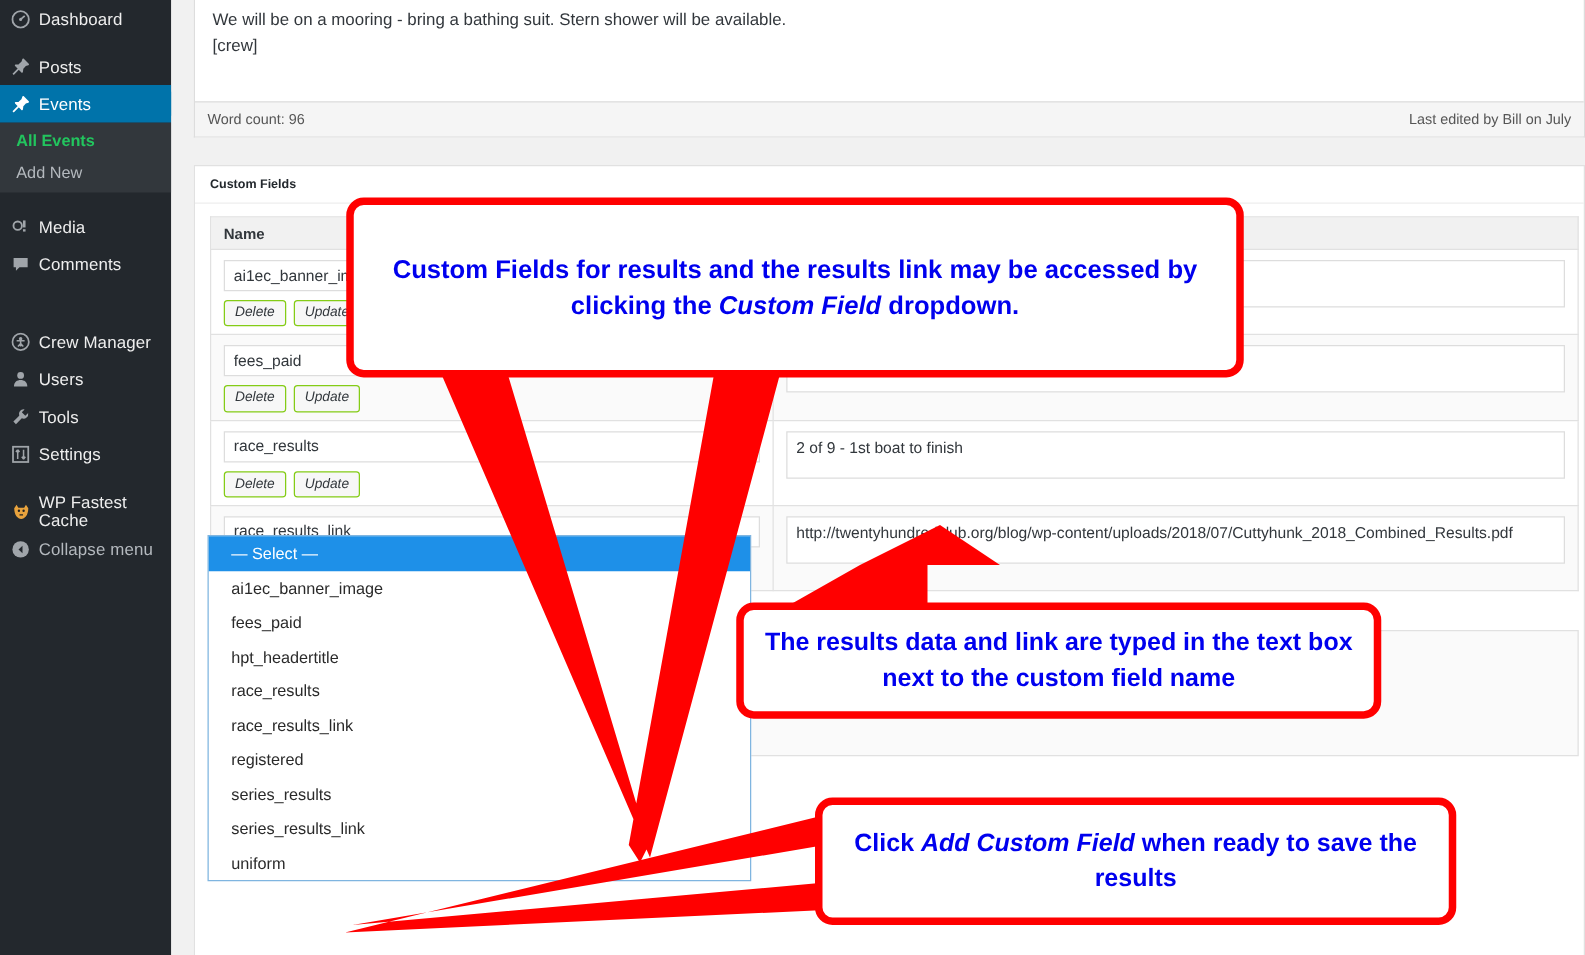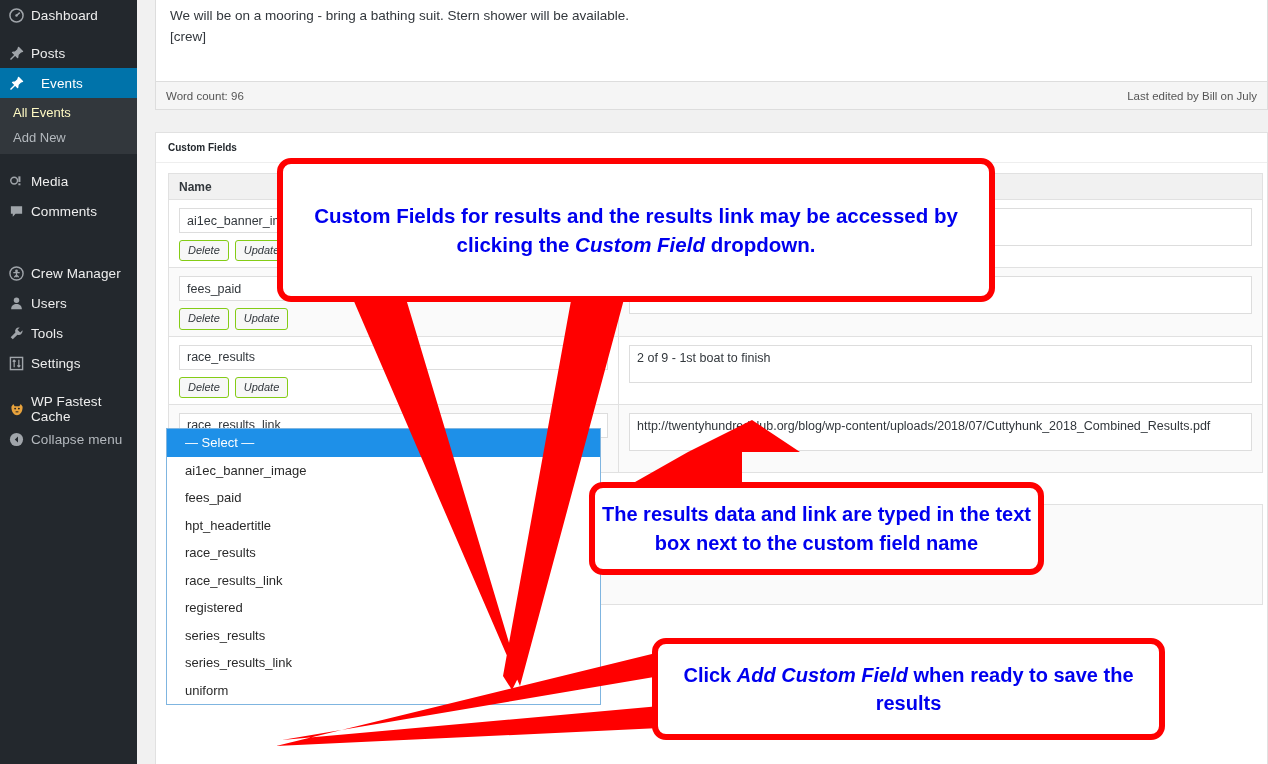--- a/index.html
+++ b/index.html
@@ -21,34 +21,34 @@
     display: flex; align-items: center;
     height: 30px; padding-left: 9px;
     font-size: 13.5px; color: #eeeeee; letter-spacing: .1px;
   }
   .menu-item .mi-icon {
     width: 22px; flex: 0 0 22px; display: flex; align-items: center;
     justify-content: flex-start; color: #a0a5aa; font-size: 14px;
   }
   .menu-item .mi-icon svg { display:block; }
   .menu-item.active {
-    background: #0073aa; color: #fff; position: relative; gap: 10px;
+    background: #0073aa; color: #fff; position: relative;
   }
   .menu-item.active .mi-icon { color: #fff; }
   .menu-item.active::after {
     content: ""; position: absolute; right: -8px; top: 5px;
     border-top: 10px solid transparent;
     border-bottom: 10px solid transparent;
     border-left: 8px solid #0073aa;
   }
   #submenu { background: #32373c; padding: 2px 0 4px 0; }
   .submenu-item {
     font-size: 13px; padding: 5px 0 5px 13px; color: #b4b9be;
   }
-  .submenu-item.cur { color: #fef9c3; font-weight: normal; }
+  .submenu-item.cur { color: #22c55e; font-weight: bold; }
   .menu-gap { height: 16px; }
   .menu-gap-sm { height: 8px; }
 
   
   #main {
     position: absolute; left: 137px; top: 0; width: 1131px; height: 764px;
     background: #f1f1f1;
   }
 
   
@@ -144,21 +144,21 @@
   #anno { position: absolute; left: 0; top: 0; width: 1268px; height: 764px;
           pointer-events: none; z-index: 60; }
   .callout {
     position: absolute; background: #fff; border: 6px solid #FF0000;
     border-radius: 14px; display: flex; align-items: center;
     justify-content: center; text-align: center;
     color: #0000EE; font-weight: bold; z-index: 62;
   }
   .callout span.i { font-style: italic; }
   #callout1 { left: 277px; top: 158px; width: 718px; height: 144px; font-size: 20.5px; line-height: 1.42; padding: 0 14px; }
-  #callout2 { left: 589px; top: 482px; width: 455px; height: 93px; font-size: 20px; line-height: 1.42; padding: 0 2px; }
+  #callout2 { left: 589px; top: 482px; width: 516px; height: 93px; font-size: 20px; line-height: 1.42; padding: 0 2px; }
   #callout3 { left: 652px; top: 638px; width: 513px; height: 102px; font-size: 20px; line-height: 1.42; padding: 0 12px; }
 </style>
 </head>
 <body>
 
 <div id="root">
 
   <div id="sidebar">
 
     <div class="menu-item">

